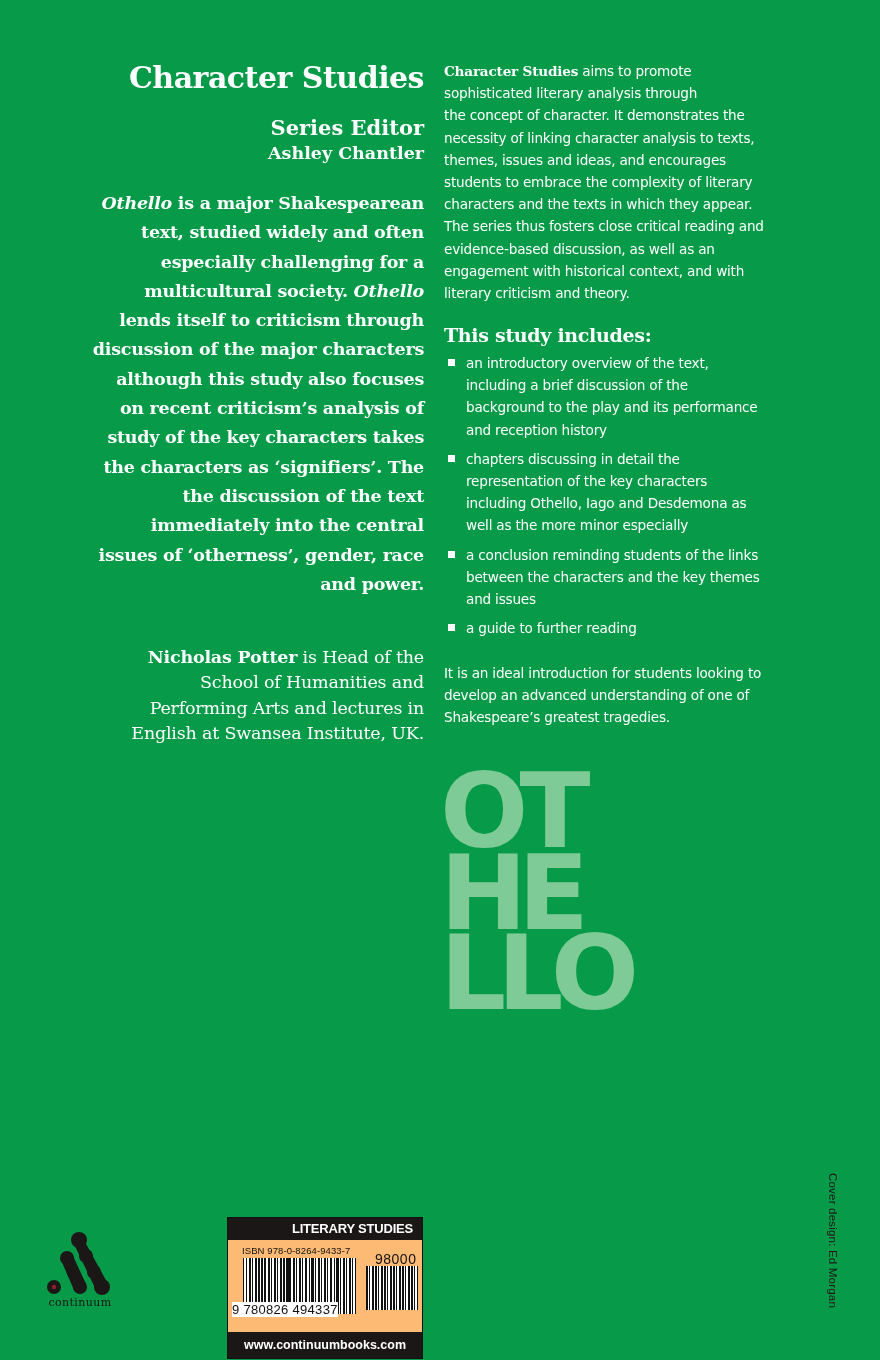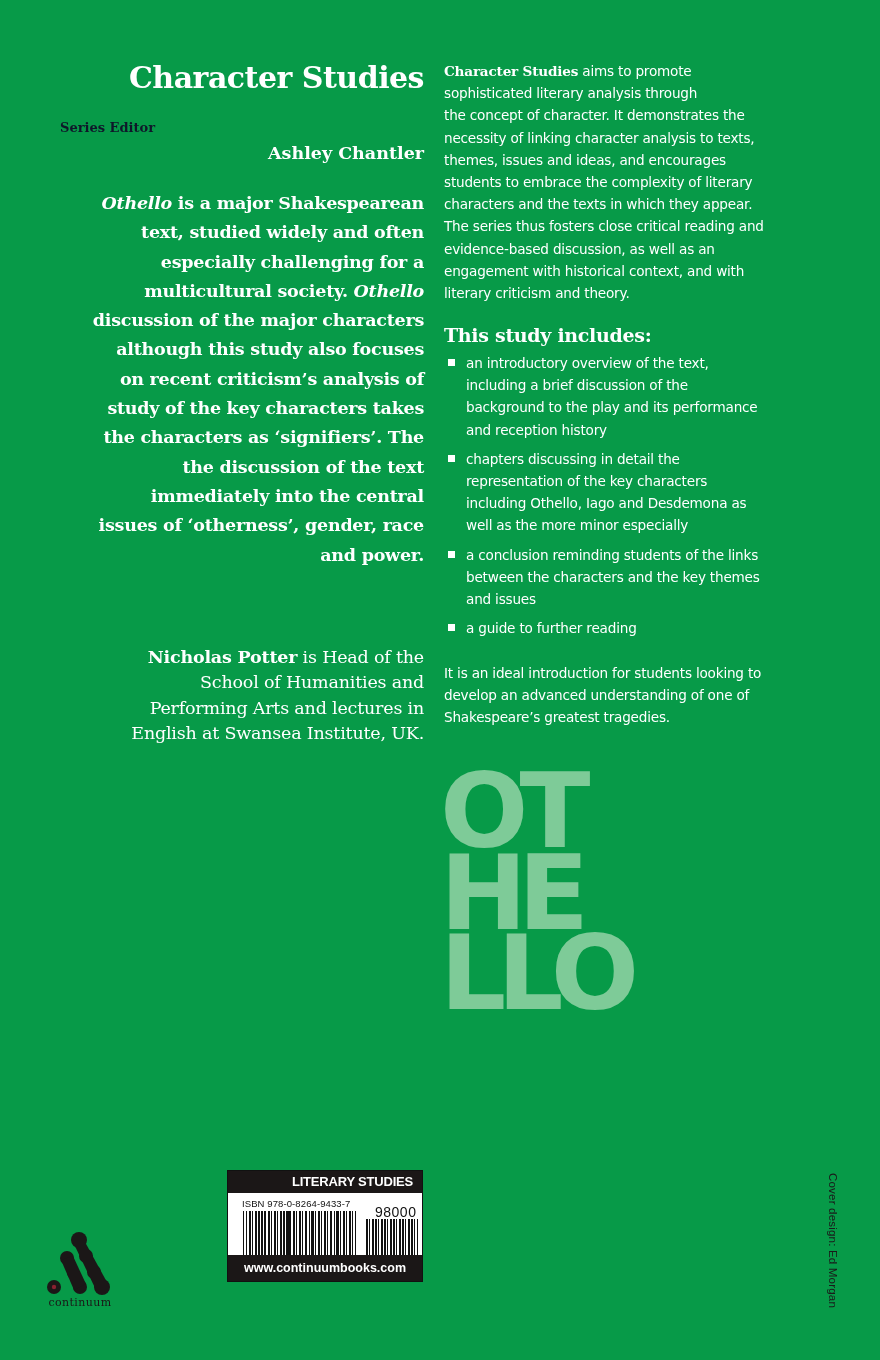--- a/index.html
+++ b/index.html
@@ -12,23 +12,23 @@
     }
     .abs { position: absolute; }
 
     
     #series-title {
       left: 60px; top: 58px; width: 364px; text-align: right;
       font-family: "DejaVu Serif", serif; font-weight: bold;
       font-size: 30px; letter-spacing: -0.5px; line-height: 40px;
     }
     #series-editor-label {
-      left: 60px; top: 116px; width: 364px; text-align: left;
-      font-weight: bold; font-size: 13px; line-height: 24px;
-      color: #0f172a;
+      left: 60px; top: 116px; width: 364px; text-align: right;
+      font-weight: bold; font-size: 21px; line-height: 24px;
+      color: #ffffff;
     }
     #series-editor-name {
       left: 60px; top: 141px; width: 364px; text-align: right;
       font-weight: bold; font-size: 17.5px; line-height: 24px;
     }
     #blurb {
       left: 56px; top: 189px; width: 368px; text-align: right;
       font-weight: bold; font-size: 17.5px; line-height: 29.3px;
       letter-spacing: -0.25px;
     }
@@ -80,22 +80,22 @@
       color: #7ecb98; letter-spacing: -9px;
       transform: scaleX(1.0);
       transform-origin: left top;
     }
     #big-row-1 { top: 771px; }
     #big-row-2 { top: 853px; }
     #big-row-3 { top: 933px; }
 
     
     #barcode-box {
-      left: 227px; top: 1170px; width: 196px; height: 112px;
-      background: #ffffff; border: 1.5px solid #111;
+      left: 227px; top: 1217px; width: 196px; height: 142px;
+      background: #fdba74; border: 1.5px solid #111;
       box-sizing: border-box;
     }
     #barcode-category {
       position: absolute; left: 0; top: 0; right: 0; height: 22px;
       background: #1b1717; color: #fff;
       font-family: "Liberation Sans", sans-serif; font-weight: bold;
       font-size: 13px; line-height: 22px; text-align: right; padding-right: 9px;
       box-sizing: border-box; letter-spacing: -0.2px;
     }
     #isbn-label {
@@ -152,20 +152,21 @@
 
 <div id="series-title" class="abs">Character Studies</div>
 <div id="series-editor-label" class="abs">Series Editor</div>
 <div id="series-editor-name" class="abs">Ashley Chantler</div>
 
 <div id="blurb" class="abs">
   <span class="line"><i>Othello</i><span> is a major Shakespearean</span></span>
   <span class="line">text, studied widely and often</span>
   <span class="line">especially challenging for a</span>
   <span class="line"><span>multicultural society. </span><i>Othello</i></span>
+  <span class="line">lends itself to criticism through</span>
   <span class="line">discussion of the major characters</span>
   <span class="line">although this study also focuses</span>
   <span class="line">on recent criticism’s analysis of</span>
   <span class="line">study of the key characters takes</span>
   <span class="line">the characters as ‘signifiers’. The</span>
   <span class="line">the discussion of the text</span>
   <span class="line">immediately into the central</span>
   <span class="line">issues of ‘otherness’, gender, race</span>
   <span class="line">and power.</span>
 </div>

